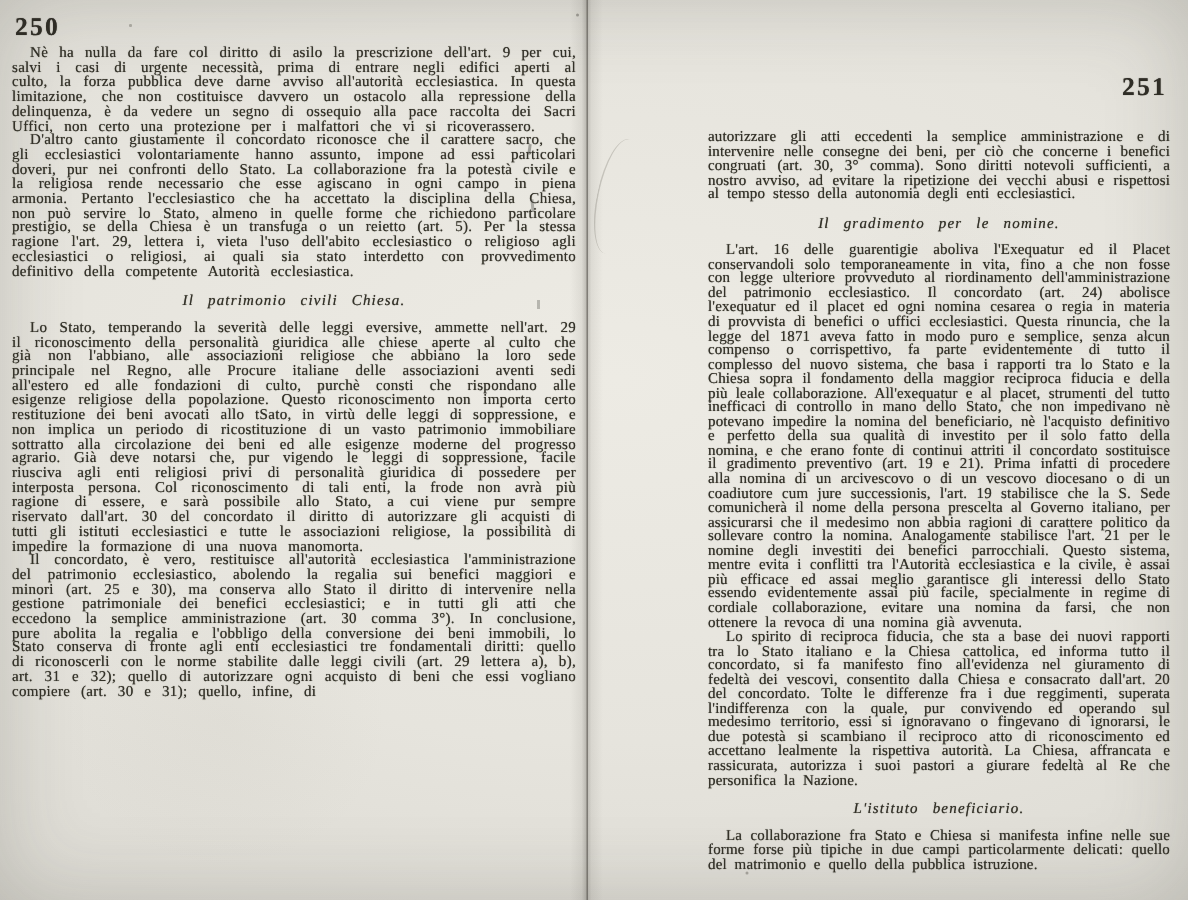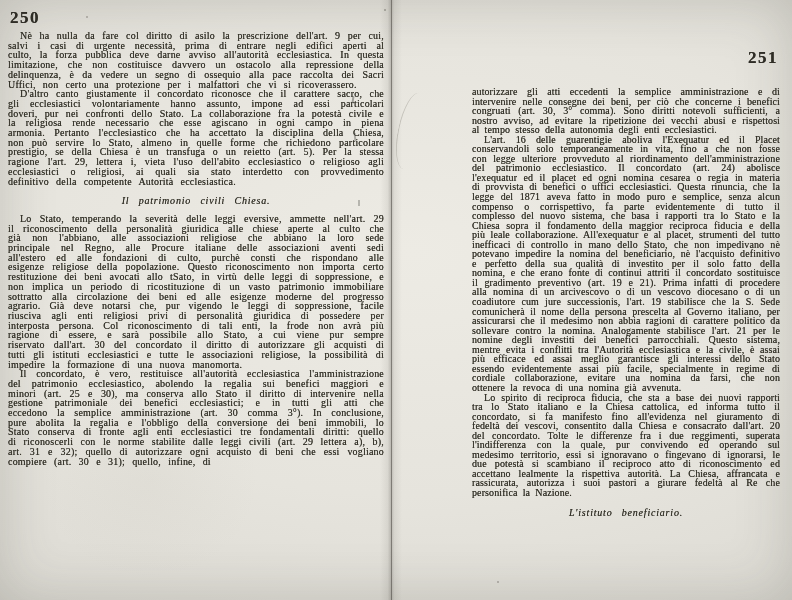--- a/index.html
+++ b/index.html
@@ -104,23 +104,25 @@
         <h3 class="heading">Il patrimonio civili Chiesa.</h3>
         <p class="para indent">Lo Stato, temperando la severità delle leggi eversive, ammette nell'art. 29 il riconoscimento della personalità giuridica alle chiese aperte al culto che già non l'abbiano, alle associazioni religiose che abbiano la loro sede principale nel Regno, alle Procure italiane delle associazioni aventi sedi all'estero ed alle fondazioni di culto, purchè consti che rispondano alle esigenze religiose della popolazione. Questo riconoscimento non importa certo restituzione dei beni avocati allo tSato, in virtù delle leggi di soppressione, e non implica un periodo di ricostituzione di un vasto patrimonio immobiliare sottratto alla circolazione dei beni ed alle esigenze moderne del progresso agrario. Già deve notarsi che, pur vigendo le leggi di soppressione, facile riusciva agli enti religiosi privi di personalità giuridica di possedere per interposta persona. Col riconoscimento di tali enti, la frode non avrà più ragione di essere, e sarà possibile allo Stato, a cui viene pur sempre riservato dall'art. 30 del concordato il diritto di autorizzare gli acquisti di tutti gli istituti ecclesiastici e tutte le associazioni religiose, la possibilità di impedire la formazione di una nuova manomorta.</p>
         <p class="para indent">Il concordato, è vero, restituisce all'autorità ecclesiastica l'amministrazione del patrimonio ecclesiastico, abolendo la regalia sui benefici maggiori e minori (art. 25 e 30), ma conserva allo Stato il diritto di intervenire nella gestione patrimoniale dei benefici ecclesiastici; e in tutti gli atti che eccedono la semplice amministrazione (art. 30 comma 3°). In conclusione, pure abolita la regalia e l'obbligo della conversione dei beni immobili, lo Stato conserva di fronte agli enti ecclesiastici tre fondamentali diritti: quello di riconoscerli con le norme stabilite dalle leggi civili (art. 29 lettera a), b), art. 31 e 32); quello di autorizzare ogni acquisto di beni che essi vogliano compiere (art. 30 e 31); quello, infine, di</p>
       </div>
   </div>
 
   <div class="page page-right">
     <div class="pagenum">251</div>
     <div class="column">
         <p class="para">autorizzare gli atti eccedenti la semplice amministrazione e di intervenire nelle consegne dei beni, per ciò che concerne i benefici congruati (art. 30, 3° comma). Sono diritti notevoli sufficienti, a nostro avviso, ad evitare la ripetizione dei vecchi abusi e rispettosi al tempo stesso della autonomia degli enti ecclesiastici.</p>
+        <h3 class="heading">Il gradimento per le nomine.</h3>
         <p class="para indent">L'art. 16 delle guarentigie aboliva l'Exequatur ed il Placet conservandoli solo temporaneamente in vita, fino a che non fosse con legge ulteriore provveduto al riordinamento dell'amministrazione del patrimonio ecclesiastico. Il concordato (art. 24) abolisce l'exequatur ed il placet ed ogni nomina cesarea o regia in materia di provvista di benefici o uffici ecclesiastici. Questa rinuncia, che la legge del 1871 aveva fatto in modo puro e semplice, senza alcun compenso o corrispettivo, fa parte evidentemente di tutto il complesso del nuovo sistema, che basa i rapporti tra lo Stato e la Chiesa sopra il fondamento della maggior reciproca fiducia e della più leale collaborazione. All'exequatur e al placet, strumenti del tutto inefficaci di controllo in mano dello Stato, che non impedivano nè potevano impedire la nomina del beneficiario, nè l'acquisto definitivo e perfetto della sua qualità di investito per il solo fatto della nomina, e che erano fonte di continui attriti il concordato sostituisce il gradimento preventivo (art. 19 e 21). Prima infatti di procedere alla nomina di un arcivescovo o di un vescovo diocesano o di un coadiutore cum jure successionis, l'art. 19 stabilisce che la S. Sede comunicherà il nome della persona prescelta al Governo italiano, per assicurarsi che il medesimo non abbia ragioni di carattere politico da sollevare contro la nomina. Analogamente stabilisce l'art. 21 per le nomine degli investiti dei benefici parrocchiali. Questo sistema, mentre evita i conflitti tra l'Autorità ecclesiastica e la civile, è assai più efficace ed assai meglio garantisce gli interessi dello Stato essendo evidentemente assai più facile, specialmente in regime di cordiale collaborazione, evitare una nomina da farsi, che non ottenere la revoca di una nomina già avvenuta.</p>
         <p class="para indent">Lo spirito di reciproca fiducia, che sta a base dei nuovi rapporti tra lo Stato italiano e la Chiesa cattolica, ed informa tutto il concordato, si fa manifesto fino all'evidenza nel giuramento di fedeltà dei vescovi, consentito dalla Chiesa e consacrato dall'art. 20 del concordato. Tolte le differenze fra i due reggimenti, superata l'indifferenza con la quale, pur convivendo ed operando sul medesimo territorio, essi si ignoravano o fingevano di ignorarsi, le due potestà si scambiano il reciproco atto di riconoscimento ed accettano lealmente la rispettiva autorità. La Chiesa, affrancata e rassicurata, autorizza i suoi pastori a giurare fedeltà al Re che personifica la Nazione.</p>
         <h3 class="heading">L'istituto beneficiario.</h3>
+        <p class="para indent">La collaborazione fra Stato e Chiesa si manifesta infine nelle sue forme forse più tipiche in due campi particolarmente delicati: quello del matrimonio e quello della pubblica istruzione.</p>
       </div>
   </div>
 
   <div class="artifact tick" style="left:352px; top:96px; height:7px; transform:rotate(8deg);"></div>
   <div class="artifact tick" style="left:354px; top:133px; height:8px; transform:rotate(-5deg); background:rgba(72,70,66,0.38);"></div>
   <div class="artifact tick" style="left:358px; top:200px; height:6px; background:rgba(72,70,66,0.32);"></div>
   <div class="artifact pencil-curve" style="left:398px; top:92px;"></div>
   <div class="artifact speck" style="left:763px; top:224px; width:2px; height:2px;"></div>
   <div class="artifact speck" style="left:497px; top:581px; width:2px; height:2px; background:rgba(80,77,70,0.4);"></div>
   <div class="artifact speck" style="left:214px; top:258px; width:1.5px; height:1.5px;"></div>

